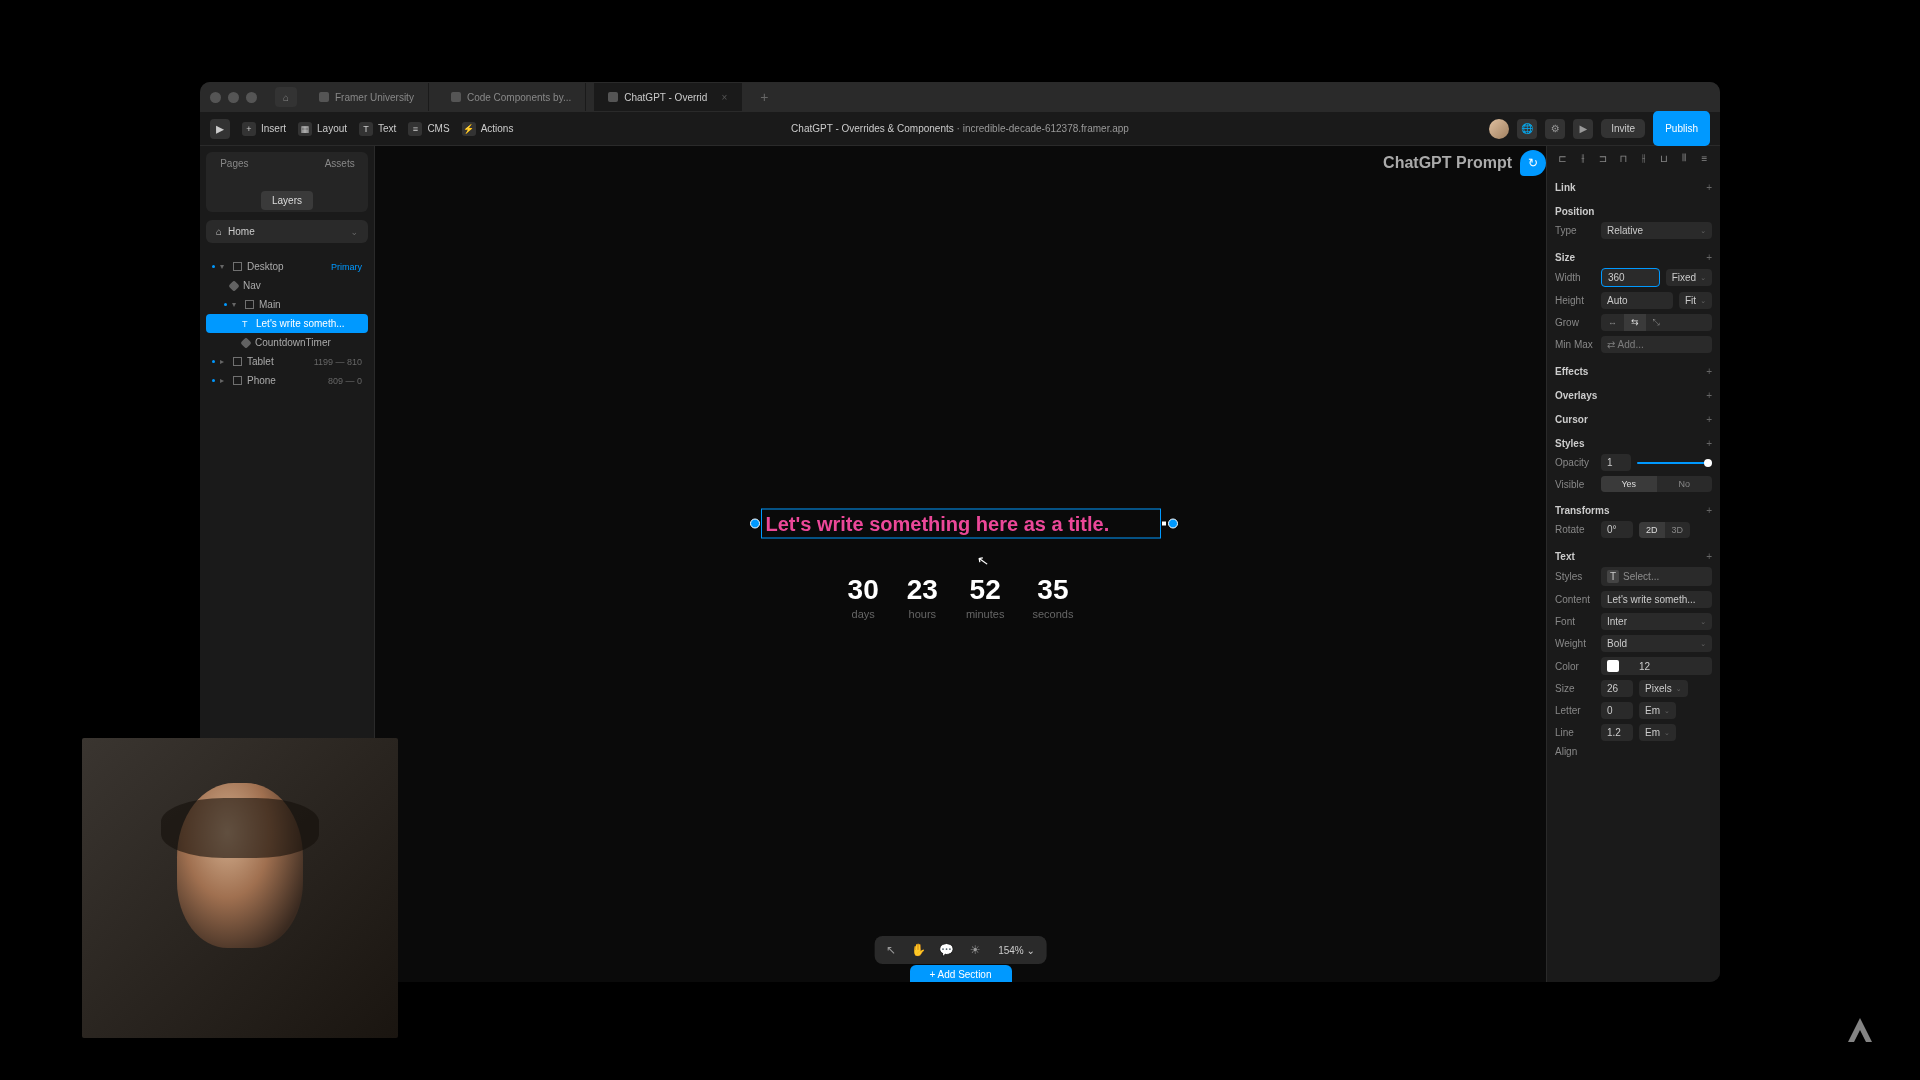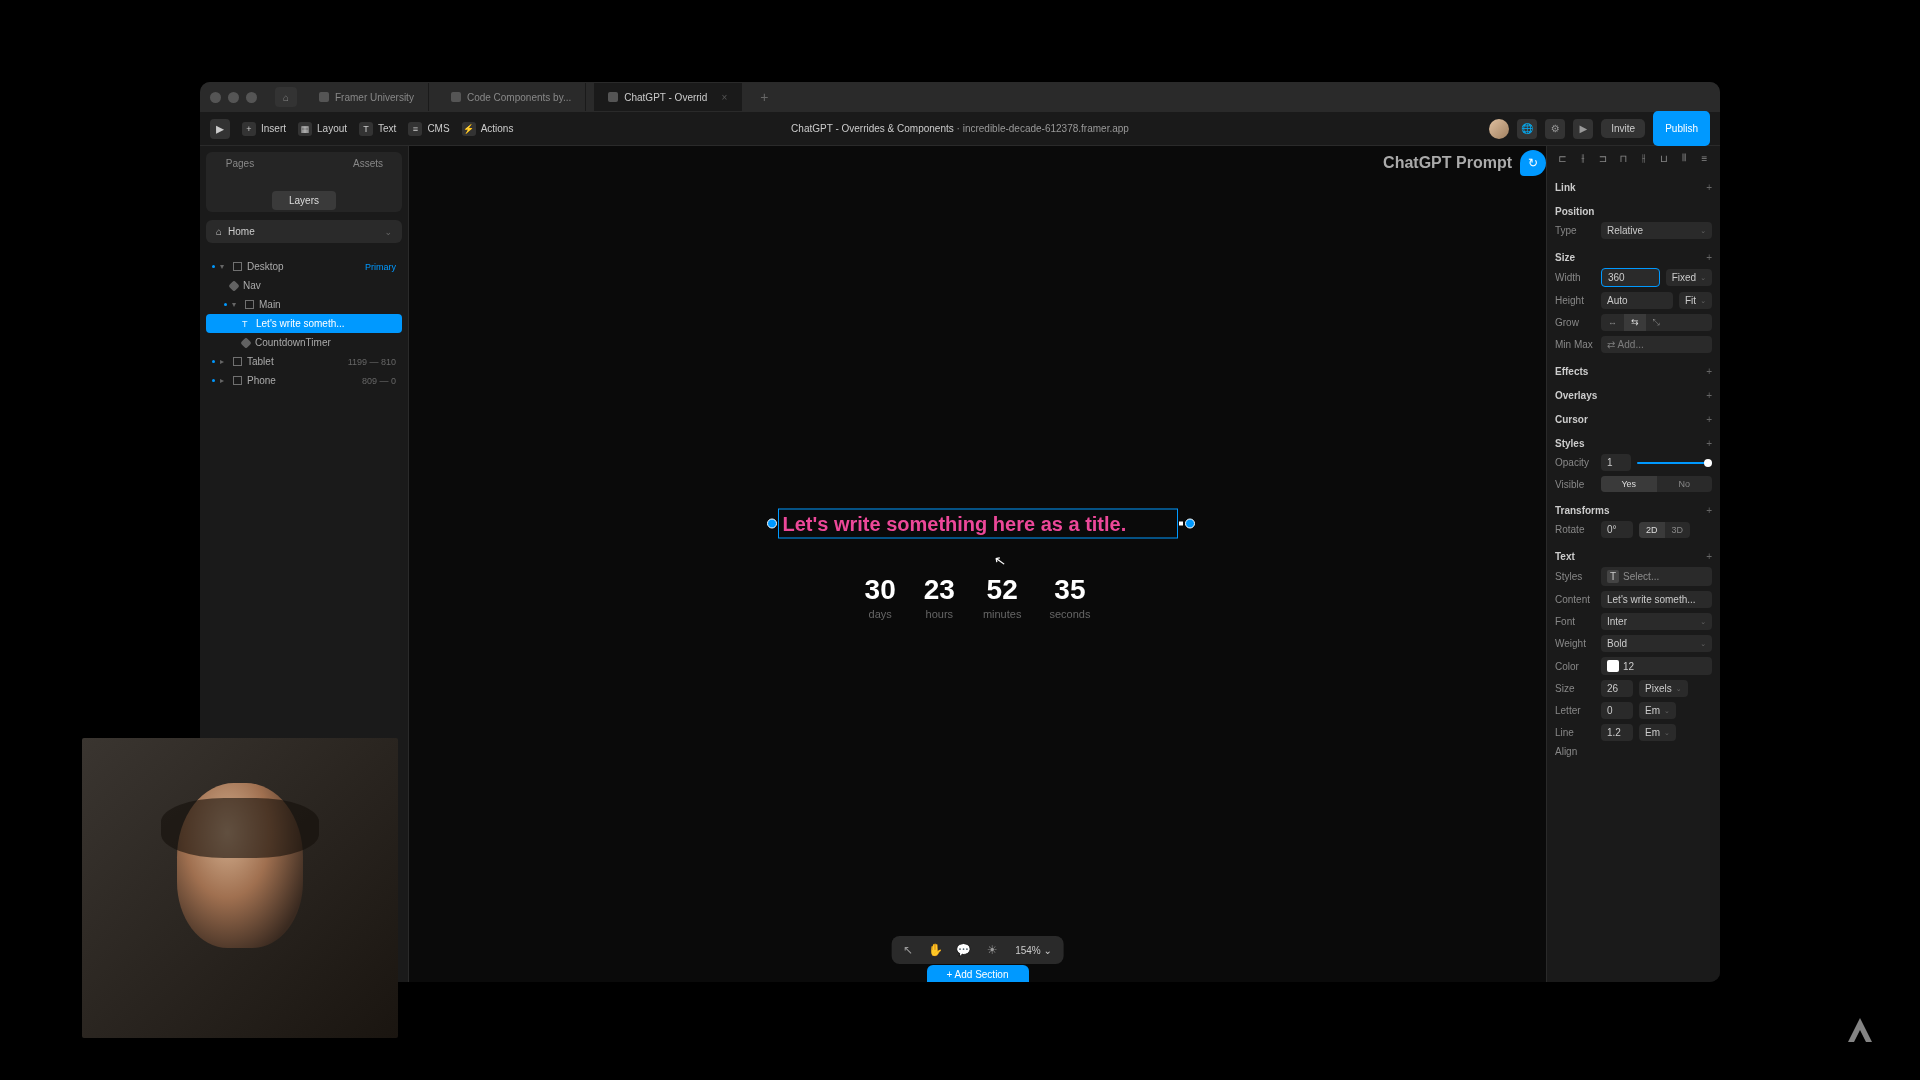--- a/index.html
+++ b/index.html
@@ -23,21 +23,21 @@
 .toolbar-center { position: absolute; left: 50%; transform: translateX(-50%); font-size: 10px; color: #999; }
 .toolbar-center .project { color: #ccc; }
 .toolbar-right { margin-left: auto; display: flex; align-items: center; gap: 8px; }
 .avatar { width: 20px; height: 20px; border-radius: 50%; background: linear-gradient(135deg,#e0c0a0,#a08060); }
 .icon-btn { width: 20px; height: 20px; background: #333; border-radius: 4px; display: flex; align-items: center; justify-content: center; font-size: 10px; color: #999; }
 .invite-btn { padding: 4px 10px; background: #333; border-radius: 5px; font-size: 10px; color: #ccc; }
 .publish-btn { padding: 12px 12px; background: #0099ff; border-radius: 5px; font-size: 10px; color: #fff; font-weight: 500; }
 
 .body-row { display: flex; flex: 1; overflow: hidden; }
 
-.left-panel { width: 209px; background: #1a1a1a; border-right: 1px solid #2a2a2a; padding: 6px; }
+.left-panel { width: 175px; background: #1a1a1a; border-right: 1px solid #2a2a2a; padding: 6px; }
 .panel-tabs { display: flex; background: #252525; border-radius: 6px; padding: 2px; margin-bottom: 8px; }
 .panel-tab { flex: 1; text-align: center; font-size: 10px; padding: 4px; color: #888; border-radius: 4px; cursor: pointer; }
 .panel-tab.active { background: #3a3a3a; color: #ddd; margin-top: 37px; }
 .page-row { background: #2a2a2a; border-radius: 6px; padding: 6px 10px; font-size: 10px; color: #ccc; display: flex; align-items: center; gap: 6px; margin-bottom: 14px; }
 .page-row .chev { margin-left: auto; color: #666; font-size: 9px; }
 
 .layer-tree { font-size: 10px; }
 .layer-row { display: flex; align-items: center; padding: 4px 6px; gap: 5px; color: #aaa; border-radius: 4px; cursor: pointer; position: relative; }
 .layer-row .caret { width: 8px; color: #666; font-size: 8px; }
 .layer-row .dot { width: 3px; height: 3px; background: #0099ff; border-radius: 50%; }
@@ -384,21 +384,21 @@
         </div>
       <div class="prop-row">
           <span class="prop-label">Weight</span>
           <div class="prop-select" style="flex:1">
             <span>Bold</span>
             <span class="chev">⌄</span>
           </div>
         </div>
       <div class="prop-row">
           <span class="prop-label">Color</span>
-          <div class="prop-input" style="display:flex;align-items:center;gap:4px">
+          <div class="prop-input" style="display:flex;align-items:center;gap:20px">
             <span class="color-swatch"></span>
             <span>12</span>
           </div>
         </div>
       <div class="prop-row">
           <span class="prop-label">Size</span>
           <div class="prop-input" style="flex:0 0 32px">26</div>
           <div class="prop-select">
             <span>Pixels</span>
             <span class="chev">⌄</span>

